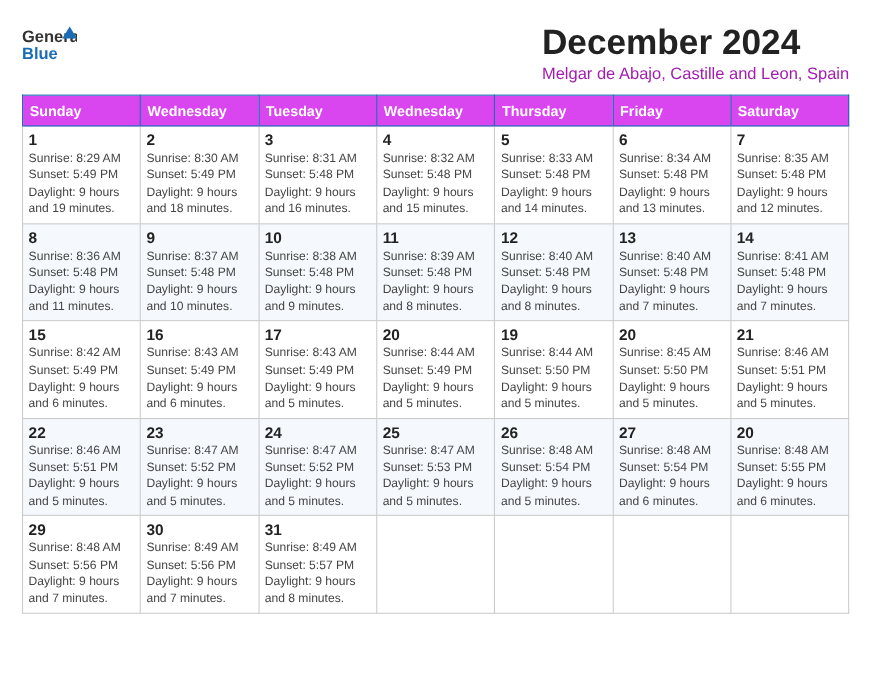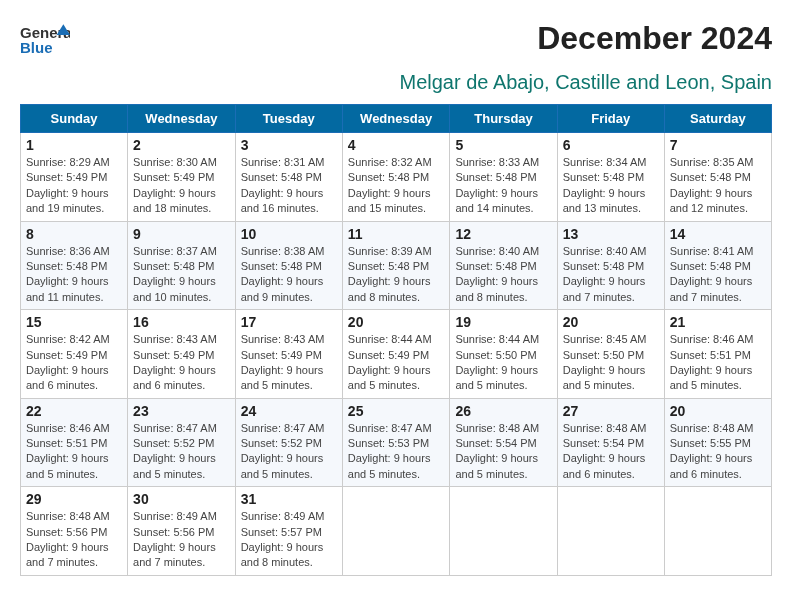--- a/index.html
+++ b/index.html
@@ -22,41 +22,40 @@
       font-size: 18px;
       font-weight: bold;
       color: #333;
     }
     .logo-icon {
       width: 50px;
       height: 40px;
       margin-right: 4px;
     }
     .title-block {
-      text-align: right;
     }
     .month-title {
       font-size: 32px;
       font-weight: bold;
       color: #222;
     }
     .location-title {
-      font-size: 20px;
-      color: #0f766e;
-      margin-top: 14px;
+      font-size: 15px;
+      color: #a21caf;
+      margin-top: 2px;
     }
     .calendar-table {
       width: 100%;
       border-collapse: collapse;
       font-size: 11px;
     }
     .calendar-table th {
-      background-color: #0369a1;
+      background-color: #d946ef;
       color: #fff;
-      text-align: center;
+      text-align: left;
       padding: 6px 6px;
       font-size: 13px;
       font-weight: bold;
       border: 1px solid #1a6db5;
     }
     .calendar-table td {
       vertical-align: top;
       border: 1px solid #ccc;
       padding: 4px 5px;
       width: 108px;

